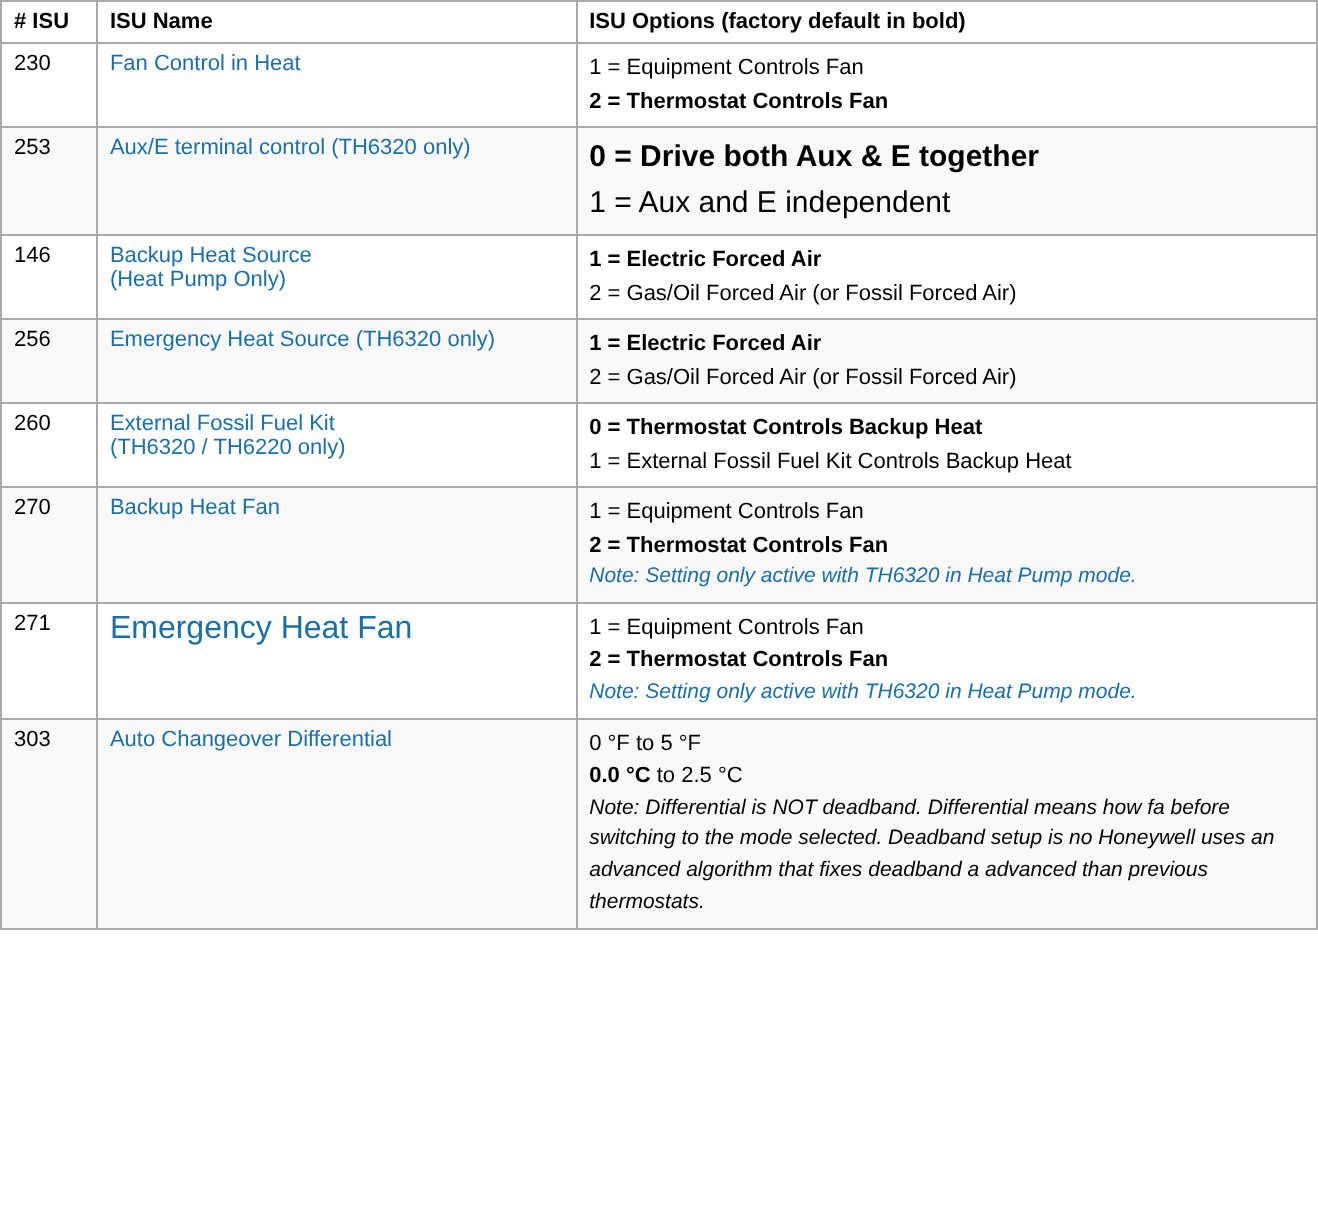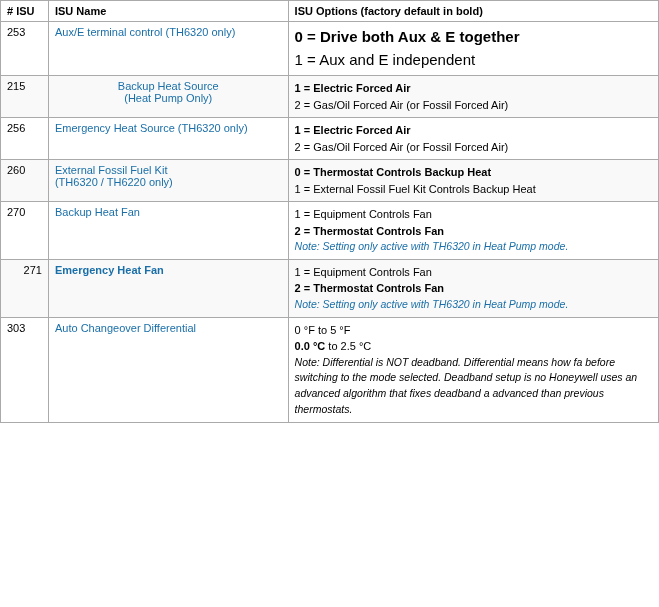--- a/index.html
+++ b/index.html
@@ -42,31 +42,39 @@
 
 <table>
   <thead>
     <tr>
       <th class="col-isu"># ISU</th>
       <th class="col-name">ISU Name</th>
       <th class="col-options">ISU Options (factory default in bold)</th>
     </tr>
   </thead>
   <tbody id="table-body">
+      <tr style="background: rgb(245, 245, 245);">
+    <td class="col-isu" style="font-size:11px;">230</td>
+    <td class="col-name" style="font-size:11px;"><span style="color:#1a6fa8">Fan Control in Heat</span></td>
+    <td class="col-options options-cell" style="font-size:11px;">
+          <div>1 = Equipment Controls Fan</div>
+          <div><b>2 = Thermostat Controls Fan</b></div>
+        </td>
+  </tr>
       <tr style="background: rgb(255, 255, 255);">
     <td class="col-isu" style="font-size:11px;">253</td>
     <td class="col-name" style="font-size:11px;"><span style="color:#1a6fa8">Aux/E terminal control (TH6320 only)</span></td>
     <td class="col-options options-cell" style="font-size:15px;">
           <div><b>0 = Drive both Aux &amp; E together</b></div>
           <div>1 = Aux and E independent</div>
         </td>
   </tr>
       <tr style="background: rgb(245, 245, 245);">
-    <td class="col-isu" style="font-size:11px;">215</td>
-    <td class="col-name" style="font-size:11px;text-align:center;"><span style="color:#1a6fa8">Backup Heat Source<br>(Heat Pump Only)</span></td>
+    <td class="col-isu" style="font-size:11px;">146</td>
+    <td class="col-name" style="font-size:11px;"><span style="color:#1a6fa8">Backup Heat Source<br>(Heat Pump Only)</span></td>
     <td class="col-options options-cell" style="font-size:11px;">
           <div><b>1 = Electric Forced Air</b></div>
           <div>2 = Gas/Oil Forced Air (or Fossil Forced Air)</div>
         </td>
   </tr>
       <tr style="background: rgb(255, 255, 255);">
     <td class="col-isu" style="font-size:11px;">256</td>
     <td class="col-name" style="font-size:11px;"><span style="color:#1a6fa8">Emergency Heat Source (TH6320 only)</span></td>
     <td class="col-options options-cell" style="font-size:11px;">
           <div><b>1 = Electric Forced Air</b></div>
@@ -84,22 +92,22 @@
       <tr style="background: #d946ef;">
     <td class="col-isu" style="font-size:11px;">270</td>
     <td class="col-name" style="font-size:11px;"><span style="color:#1a6fa8">Backup Heat Fan</span></td>
     <td class="col-options options-cell" style="font-size:11px;">
           <div>1 = Equipment Controls Fan</div>
           <div><b>2 = Thermostat Controls Fan</b></div>
           <div style="color:#1a6fa8;font-style:italic;font-size:10.5px">Note: Setting only active with TH6320 in Heat Pump mode.</div>
         </td>
   </tr>
       <tr style="background: rgb(245, 245, 245);">
-    <td class="col-isu" style="font-size:11px;text-align:right;">271</td>
-    <td class="col-name" style="font-size:11px;font-weight:bold;"><span style="color:#1a6fa8">Emergency Heat Fan</span></td>
+    <td class="col-isu" style="font-size:11px;">271</td>
+    <td class="col-name" style="font-size:16px;"><span style="color:#1a6fa8">Emergency Heat Fan</span></td>
     <td class="col-options options-cell" style="font-size:11px;">
           <div>1 = Equipment Controls Fan</div>
           <div><b>2 = Thermostat Controls Fan</b></div>
           <div style="color:#1a6fa8;font-style:italic;font-size:10.5px">Note: Setting only active with TH6320 in Heat Pump mode.</div>
         </td>
   </tr>
       <tr style="background: #14b8a6; margin-left: 28px;">
     <td class="col-isu" style="font-size:11px;">303</td>
     <td class="col-name" style="font-size:11px;"><span style="color:#1a6fa8">Auto Changeover Differential</span></td>
     <td class="col-options options-cell" style="font-size:11px;">

